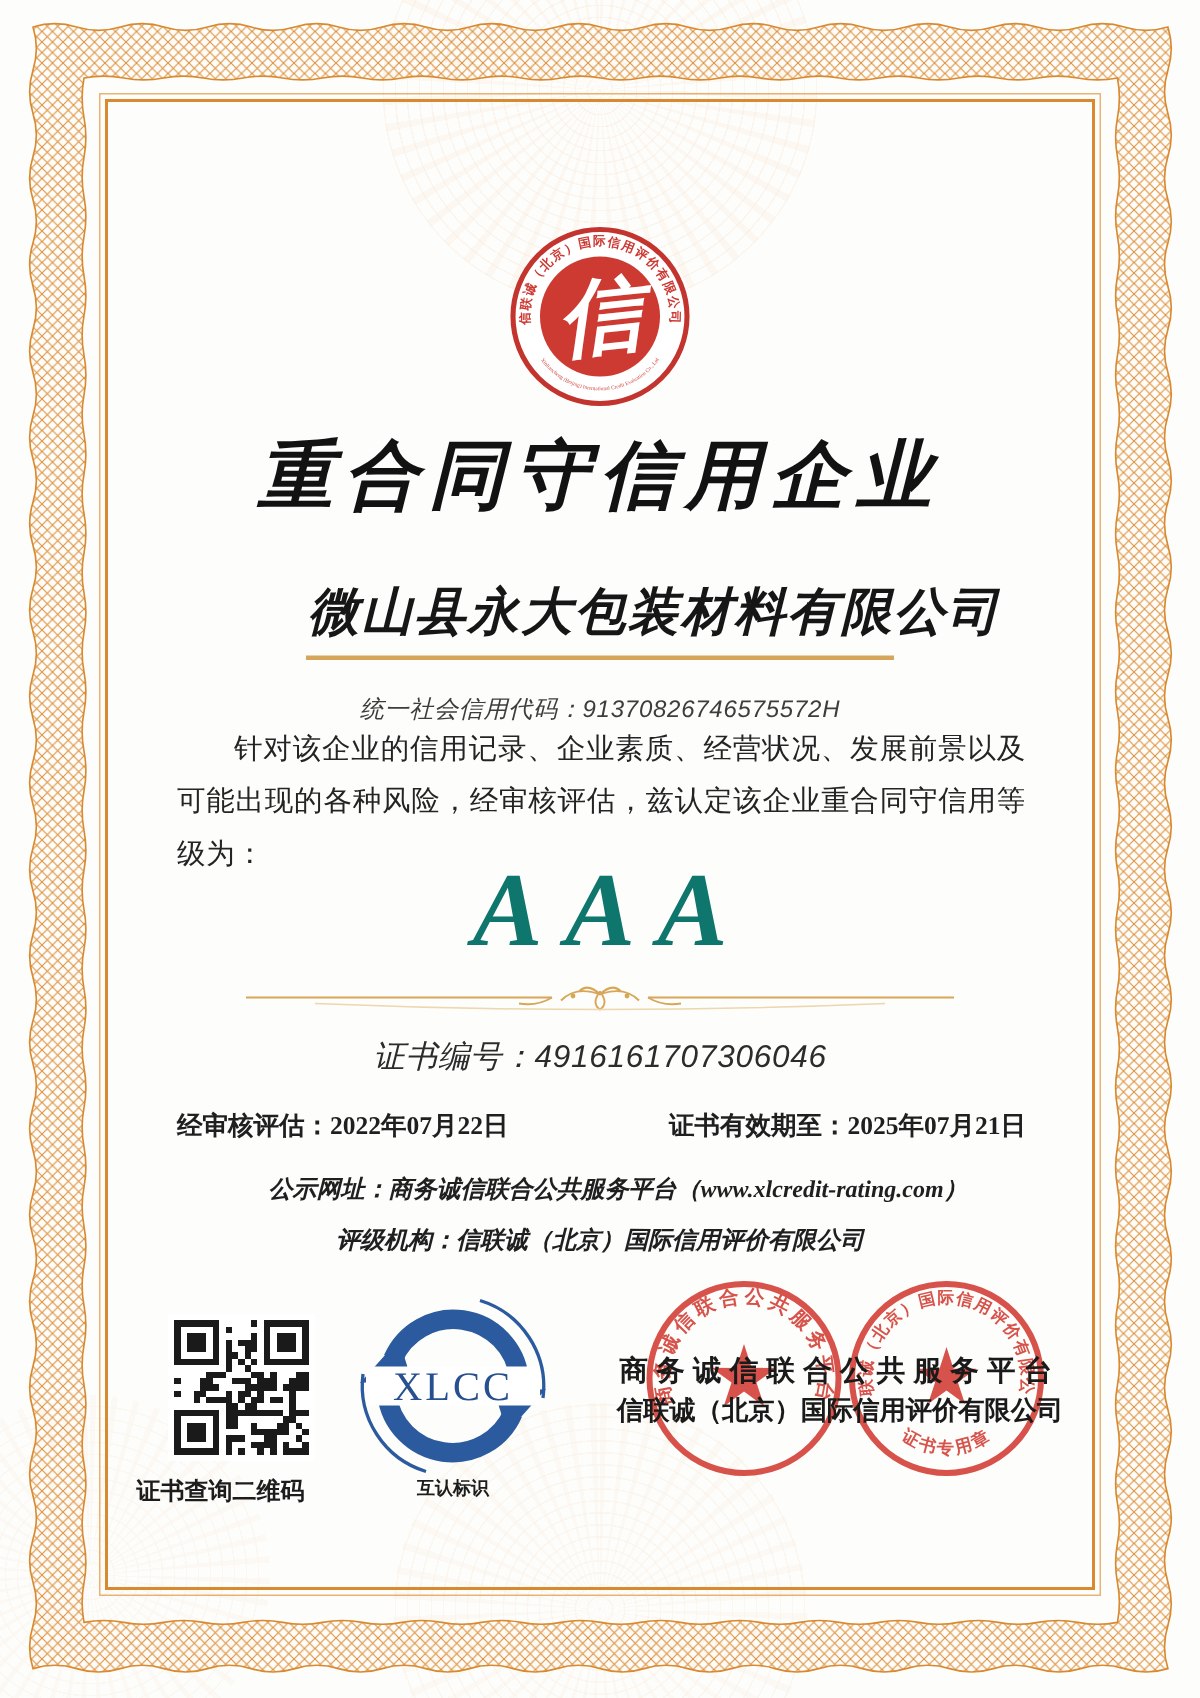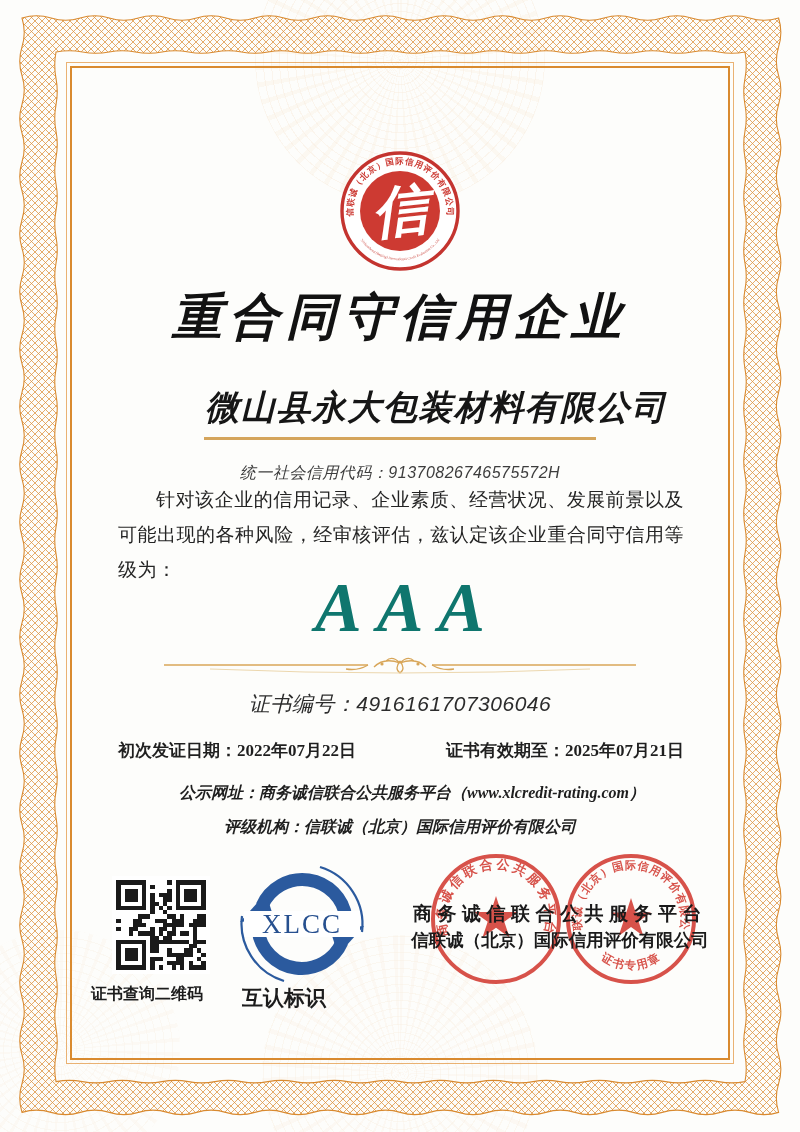--- a/index.html
+++ b/index.html
@@ -39,21 +39,21 @@
   .date-item{top:739px;font-size:17px;font-weight:600;color:#1f1f1f;z-index:2;white-space:nowrap;}
   .date-left{left:118px;}
   .date-right{left:446px;}
   .website{top:783px;font-size:16px;font-weight:600;color:#1f1f1f;z-index:2;margin-left:12px;}
   .agency{top:817px;font-size:16px;font-weight:600;color:#1f1f1f;z-index:2;}
 
   #qrSvg{position:absolute;left:112px;top:876px;z-index:2;}
   .qr-caption{top:984px;left:91px;width:140px;font-size:16px;
     font-weight:700;color:#1c1c1c;z-index:2;}
   #xlccSvg{position:absolute;left:232px;top:854px;z-index:2;}
-  .mutual-caption{top:984px;left:242px;width:120px;text-align:left;font-size:21px;
+  .mutual-caption{top:984px;left:242px;width:120px;text-align:center;font-size:12px;
     font-weight:700;color:#1c1c1c;z-index:2;}
 
   .seal{position:absolute;top:850px;z-index:1;opacity:.88;}
   .seal-left{left:427px;}
   .seal-right{left:562px;}
   .issuer1{top:901px;left:404px;width:312px;text-align:center;font-size:19px;font-weight:700;
     color:#1a1a1a;letter-spacing:5.5px;white-space:nowrap;z-index:3;}
   .issuer2{top:928px;left:402px;width:316px;text-align:center;font-size:17.5px;font-weight:700;
     color:#1a1a1a;white-space:nowrap;z-index:3;}
   #logoSvg{position:absolute;left:335px;top:146px;z-index:2;}
@@ -113,21 +113,21 @@
     <path d="M276,12 q-10,-10 -26,-4 q8,-8 14,-2"></path>
     <path d="M250,6 q-6,8 0,12 q6,-4 0,-12"></path>
   </g>
   <path d="M60,14 Q250,22 440,14" stroke="#ecd7ae" fill="none" stroke-width="1"></path>
   <circle cx="232" cy="9" r="1.6" fill="#d8a659"></circle>
     <circle cx="268" cy="9" r="1.6" fill="#d8a659"></circle>
 </svg>
 
 <div class="abs ctr certno"><span>证书编号：</span><span>4916161707306046</span></div>
 
-<div class="abs serif date-item date-left"><span>初次发证日期：</span><span>2022年07月22日</span></div>
+<div class="abs serif date-item date-left"><span>经审核评估：</span><span>2022年07月22日</span></div>
 <div class="abs serif date-item date-right"><span>证书有效期至：</span><span>2025年07月21日</span></div>
 
 <div class="abs ctr serif website"><span>公示网址：</span><span>商务诚信联合公共服务平台（www.xlcredit-rating.com）</span></div>
 <div class="abs ctr serif agency"><span>评级机构：</span><span>信联诚（北京）国际信用评价有限公司</span></div>
 
 <svg id="qrSvg" width="98" height="98" viewBox="-1 -1 23 23" shape-rendering="crispEdges">
   <rect x="-1" y="-1" width="23" height="23" fill="#ffffff"></rect>
   <g id="qr" fill="#1a1a1a">
       <rect x="12" y="0" width="1" height="1"></rect>
       <rect x="8" y="1" width="1" height="1"></rect>

